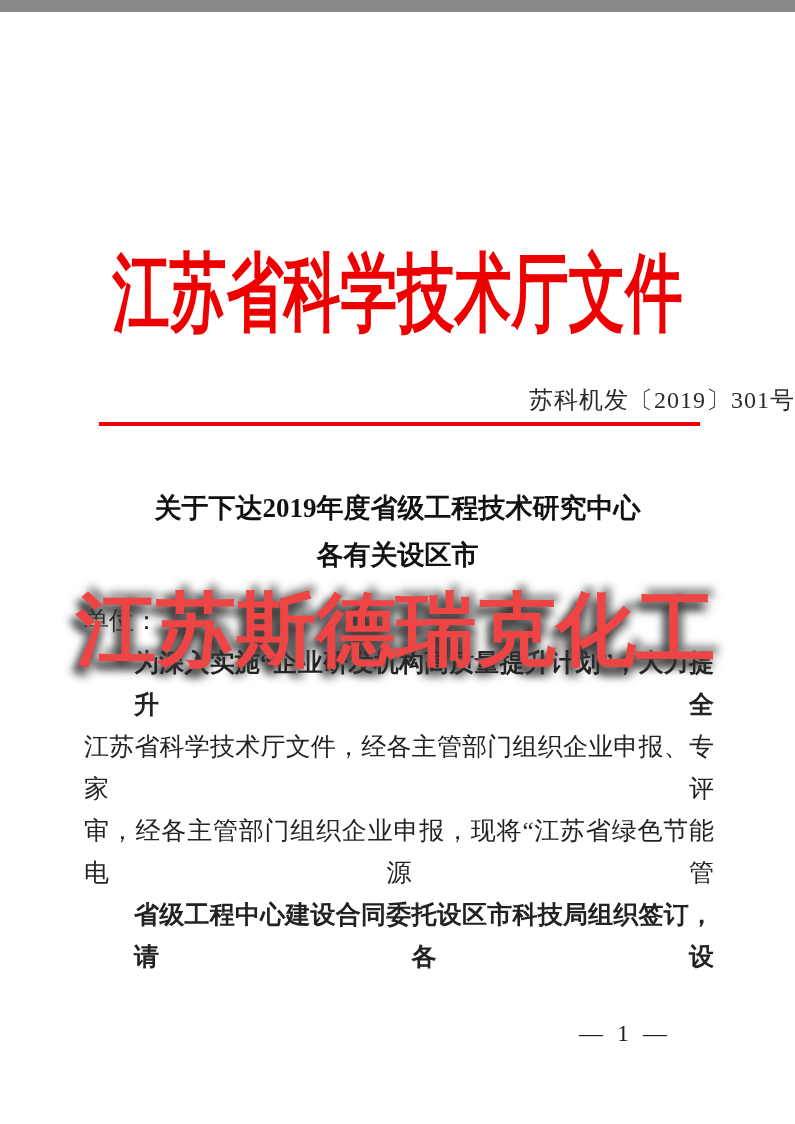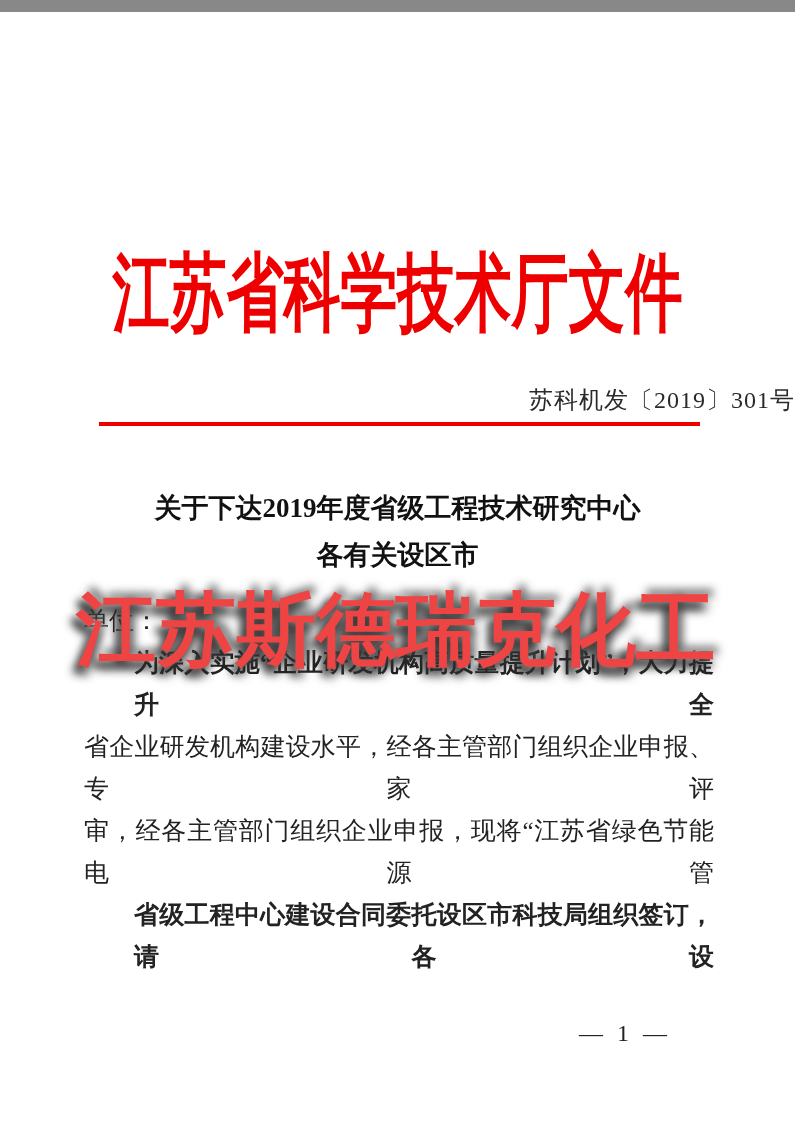--- a/index.html
+++ b/index.html
@@ -117,21 +117,21 @@
   <div class="red-divider"></div>
 
   <div class="notice-title">
     <div>关于下达2019年度省级工程技术研究中心</div>
     <div>各有关设区市</div>
   </div>
 
   <div class="body-text">
     <div class="body-line">单位：</div>
     <div class="body-line jl indent">为深入实施“企业研发机构高质量提升计划”，大力提升全</div>
-    <div class="body-line jl">省企业研发机构建设水平，经各主管部门组织企业申报、专家评</div>
+    <div class="body-line jl">江苏省科学技术厅文件，经各主管部门组织企业申报、专家评</div>
     <div class="body-line jl">审，经各主管部门组织企业申报，现将“江苏省绿色节能电源管</div>
     <div class="body-line jl indent">省级工程中心建设合同委托设区市科技局组织签订，请各设</div>
 
   </div>
 
   <div class="watermark">江苏斯德瑞克化工</div>
 
   <div class="page-number">— 1 —</div>
 
 </div>

